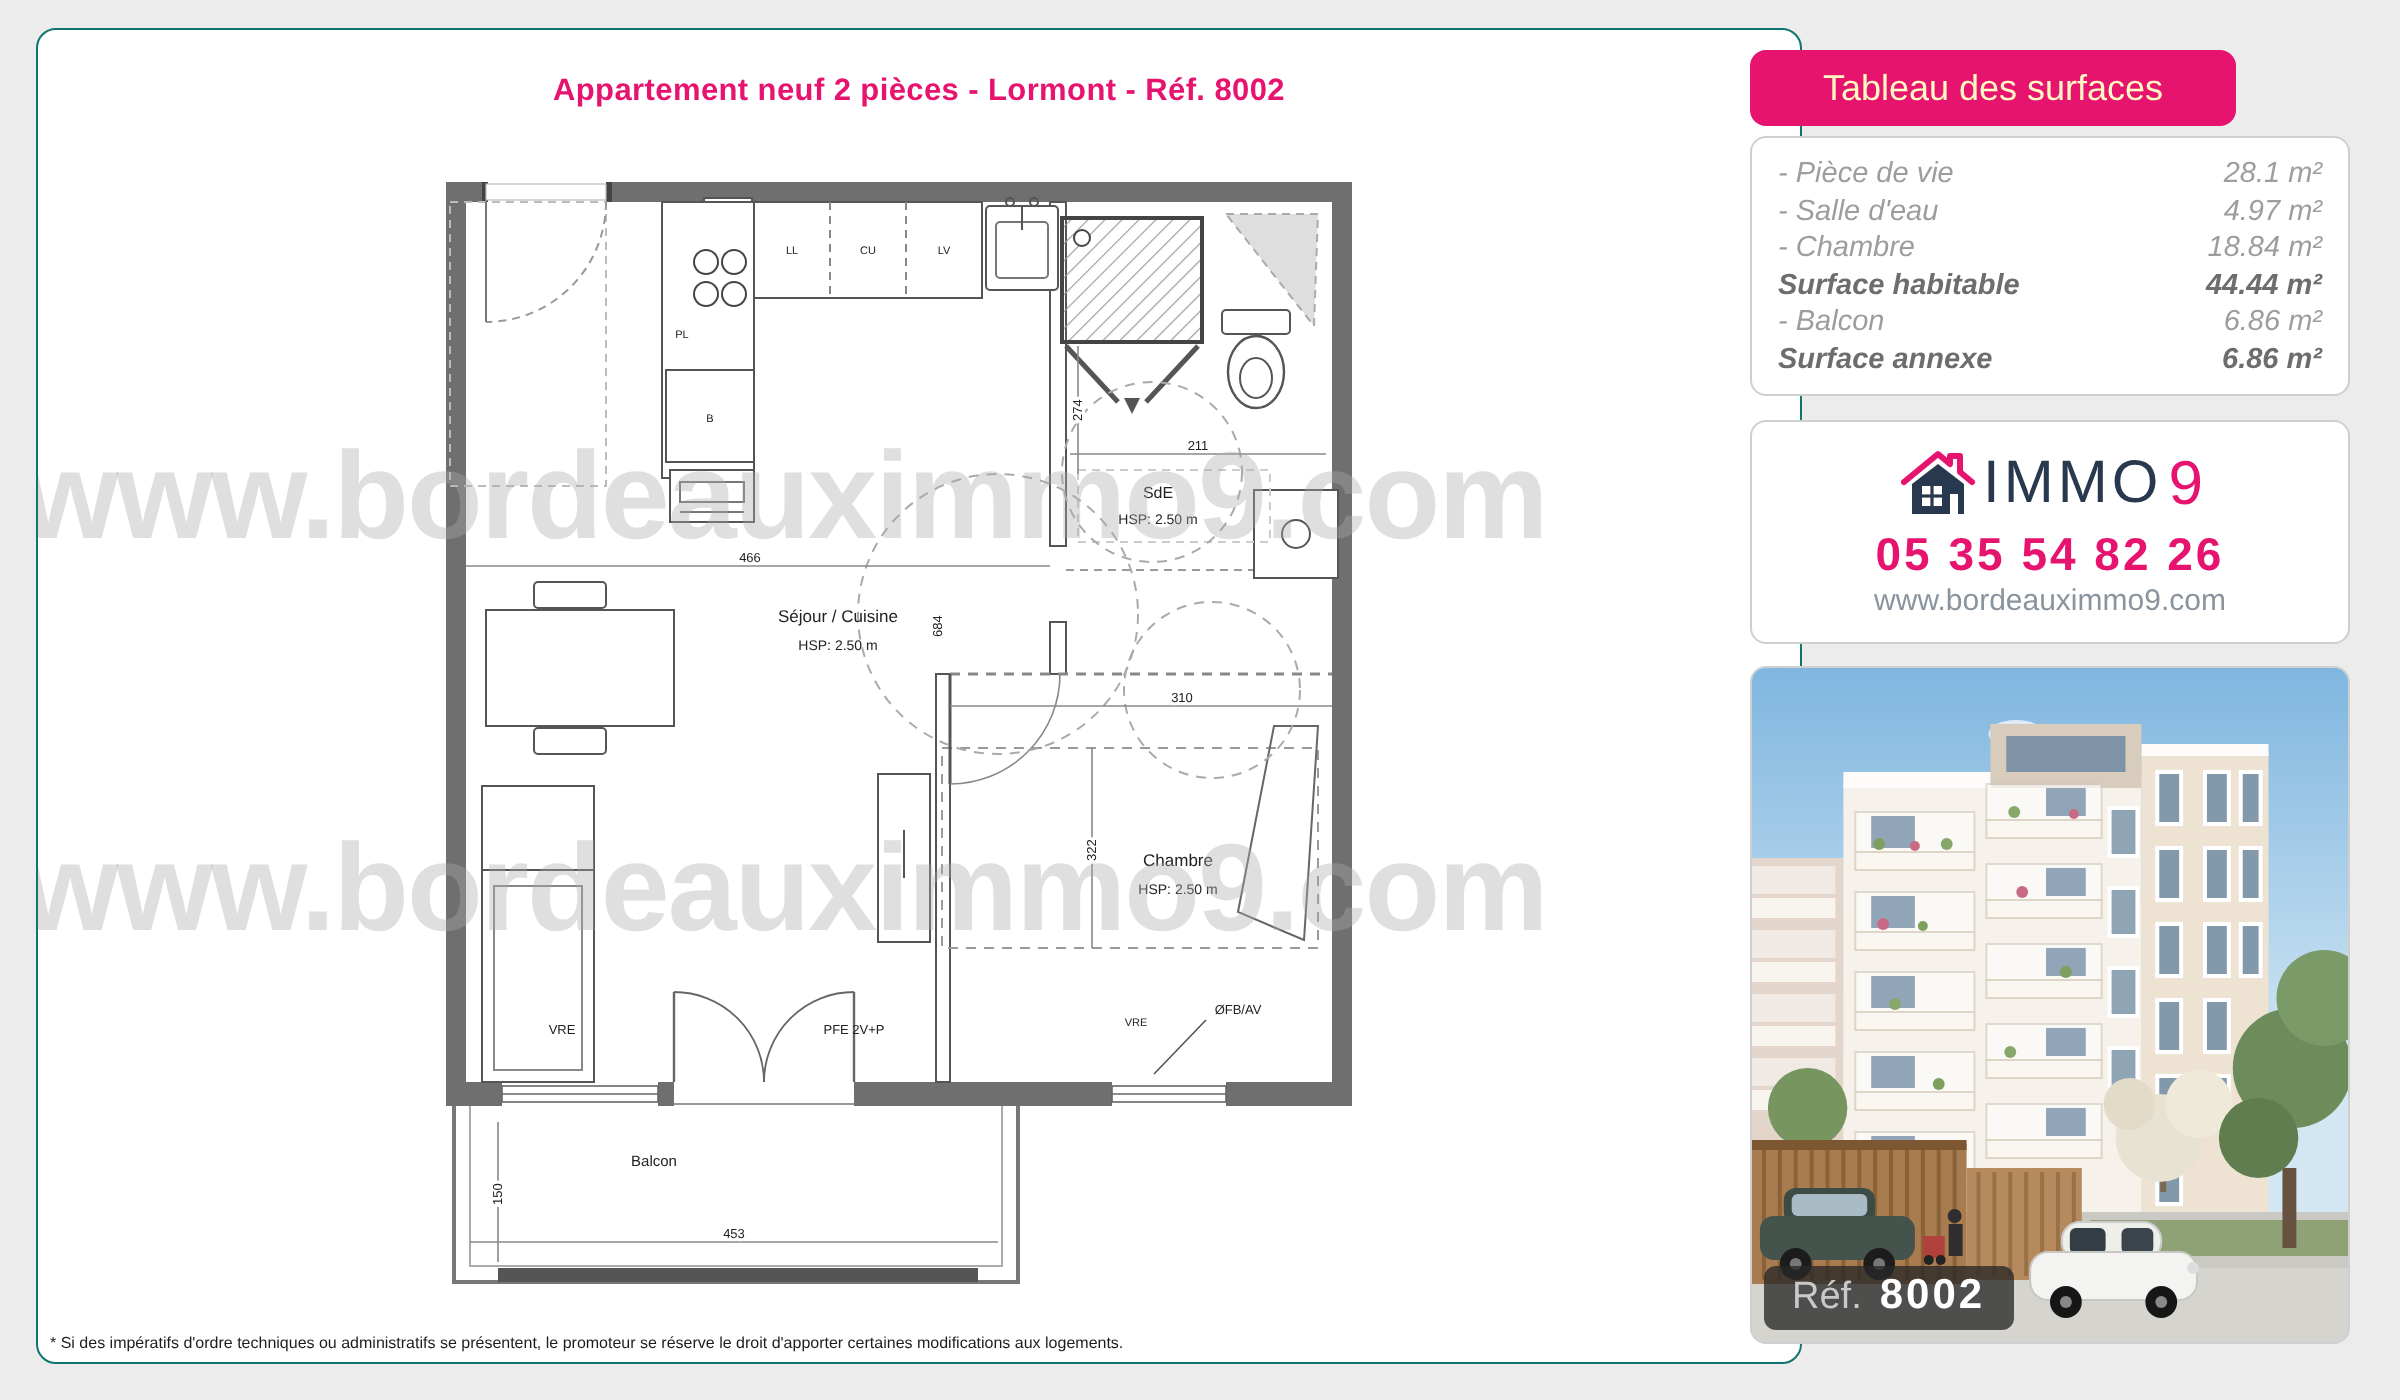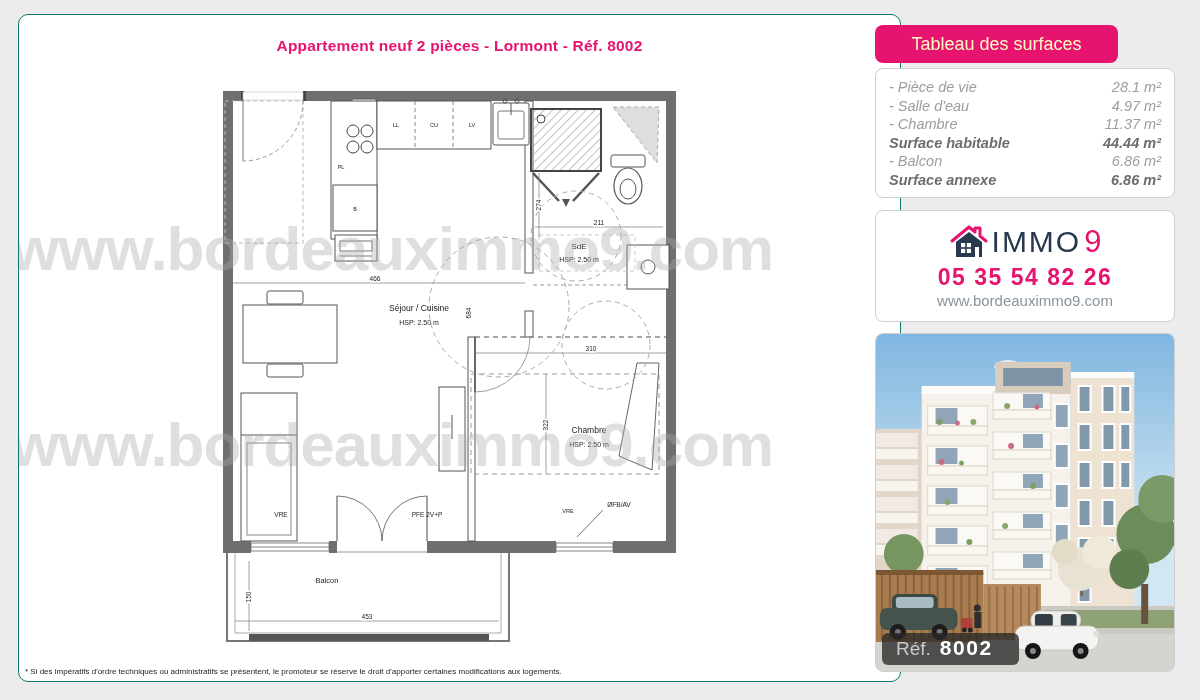--- a/index.html
+++ b/index.html
@@ -46,21 +46,21 @@
   .brand-9{font-size:31px;color:#e6136f;}
   .phone{margin-top:4px;font-size:23px;font-weight:bold;color:#e6136f;letter-spacing:1.5px;}
   .website{margin-top:1px;font-size:15px;color:#8a949e;}
 
   .photo-card{
     position:absolute;left:875px;top:333px;width:300px;height:339px;box-sizing:border-box;
     border:1px solid #cfcfcf;border-radius:8px;overflow:hidden;background:#dfeaf2;
   }
   .ref-badge{
     position:absolute;left:6px;bottom:6px;background:rgba(40,40,40,.78);
-    border-radius:6px;padding:3px 26px 5px 14px;color:#fff;display:flex;align-items:baseline;
+    border-radius:6px;padding:3px 14px 5px 14px;color:#fff;display:flex;align-items:baseline;
   }
   .ref-label{font-size:19px;color:#c9c9c9;margin-right:9px;font-weight:normal;}
   .ref-number{font-size:21px;font-weight:bold;letter-spacing:1.5px;}
 
   text{font-family:"Liberation Sans",sans-serif;fill:#222;}
   .halo{paint-order:stroke;stroke:#fff;stroke-width:3px;}
 </style>
 </head>
 <body>
 
@@ -247,21 +247,21 @@
   <div class="srow">
     <span>- Pièce de vie</span>
     <span>28.1 m²</span>
   </div>
   <div class="srow">
     <span>- Salle d'eau</span>
     <span>4.97 m²</span>
   </div>
   <div class="srow">
     <span>- Chambre</span>
-    <span>11.37 m²</span>
+    <span>18.84 m²</span>
   </div>
   <div class="srow bold">
     <span>Surface habitable</span>
     <span>44.44 m²</span>
   </div>
   <div class="srow">
     <span>- Balcon</span>
     <span>6.86 m²</span>
   </div>
   <div class="srow bold">

